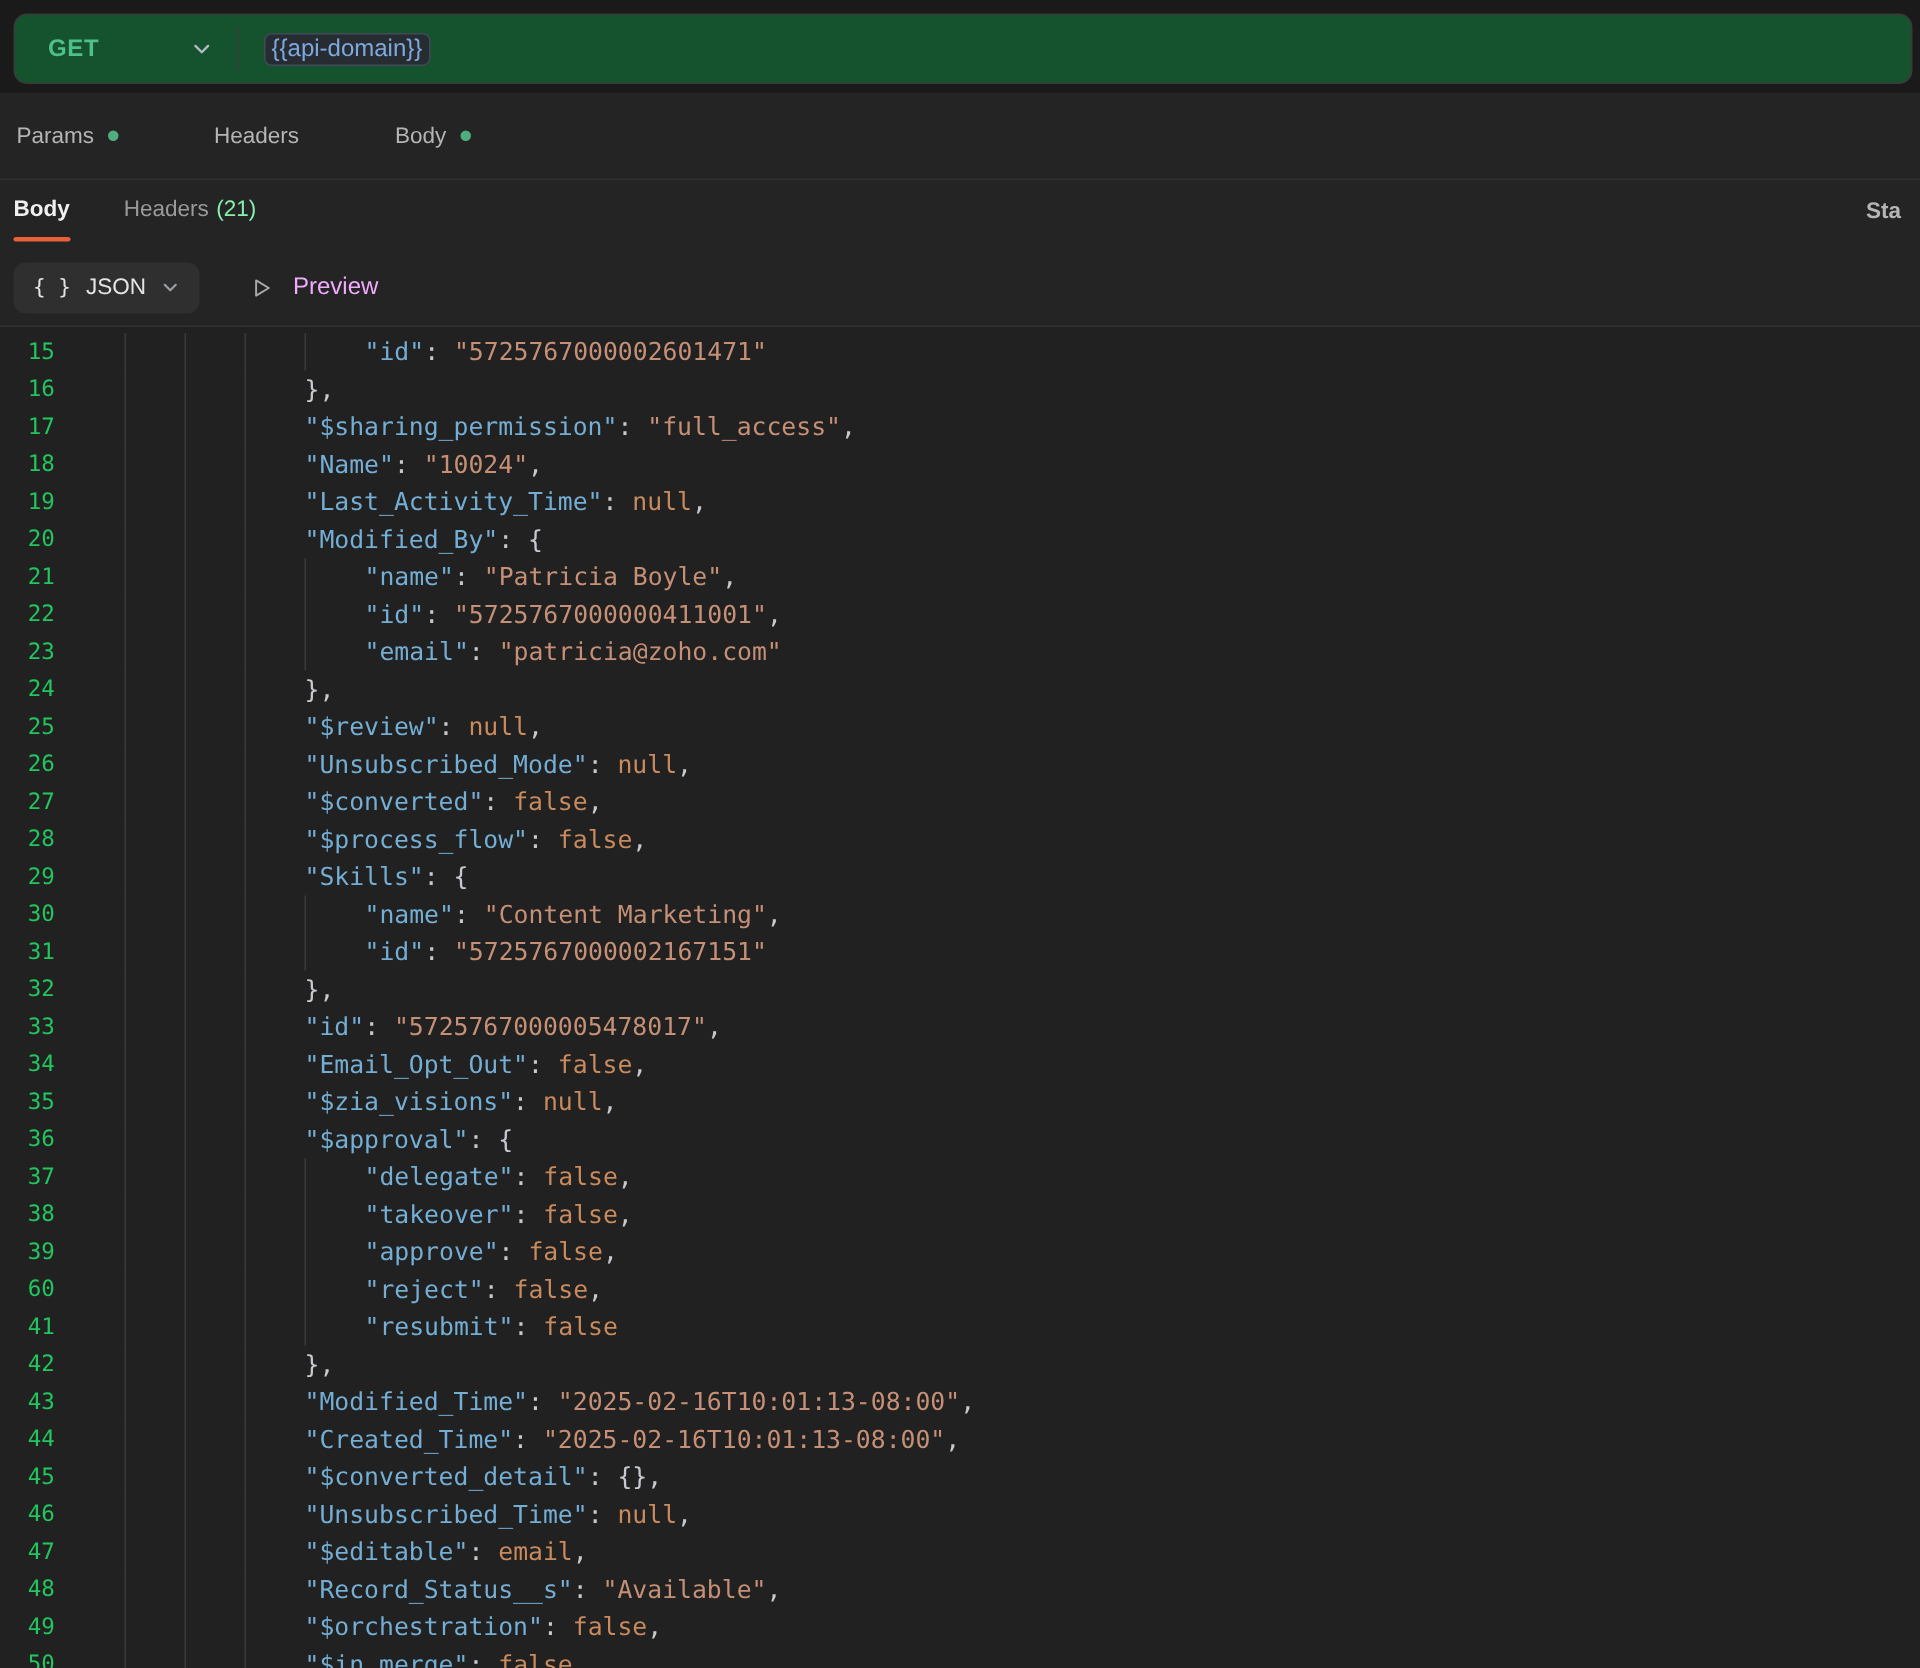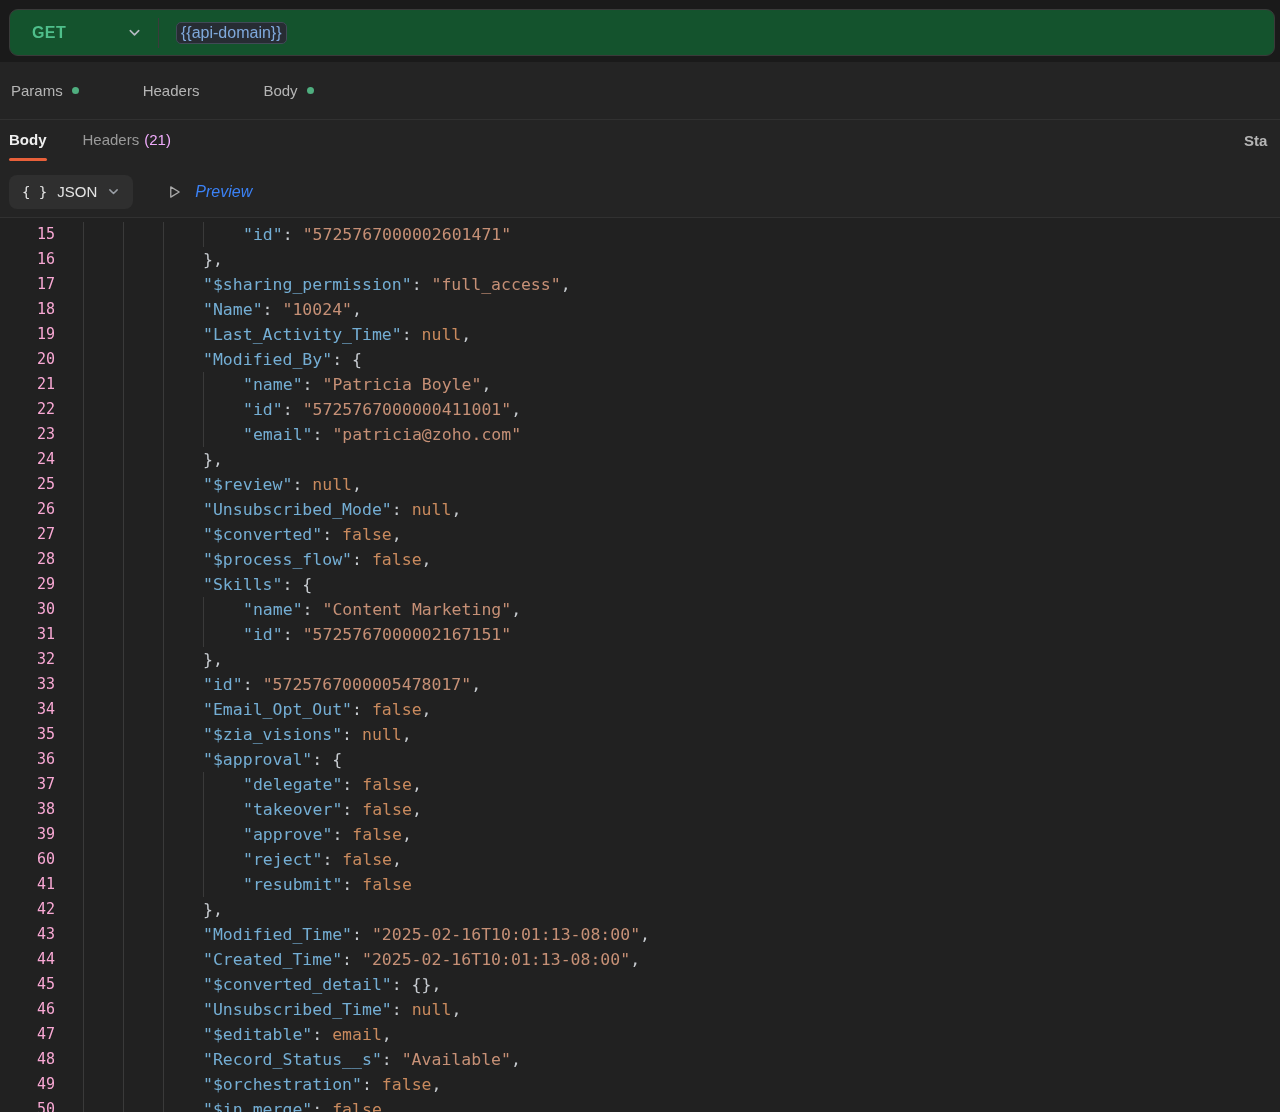--- a/index.html
+++ b/index.html
@@ -36,42 +36,42 @@
   .mid { background:#242424; flex:none; }
   .req-tabs { height:58px; display:flex; align-items:center; padding-left:11px; column-gap:64px;
     border-bottom:1px solid #313131; }
   .req-tab { display:flex; align-items:center; gap:9px; color:#b5b5b5; font-size:15px; cursor:pointer; }
   .dot { width:7px; height:7px; border-radius:50%; background:#4fae7f; }
 
   .resp-row { height:46px; position:relative; display:flex; align-items:flex-start; padding:11px 0 0 9px; column-gap:36px; }
   .resp-tab { position:relative; font-size:15px; color:#9a9a9a; cursor:pointer; padding-bottom:20px; }
   .resp-tab.active { color:#f0f0f0; font-weight:600; }
   .resp-underline { position:absolute; left:0; bottom:7px; width:38px; height:3px; border-radius:2px; background:#e8603a; }
-  .hdr-count { color:#f0abfc; margin-left:5px; }
+  .hdr-count { color:#86efac; margin-left:5px; }
   .status-partial { position:absolute; right:12px; top:12px; width:24px; overflow:hidden; white-space:nowrap;
     color:#b5b5b5; font-size:15px; font-weight:600; }
 
   .toolbar { height:52px; display:flex; align-items:center; padding-left:9px; column-gap:28px;
     border-bottom:1px solid #313131; }
   .json-btn {
     display:flex; align-items:center; gap:10px; height:34px; padding:0 13px;
     background:#2f2f2f; border:none; border-radius:8px; cursor:pointer;
     color:#e4e4e4; font-size:15px; font-family:"Liberation Sans", sans-serif;
   }
   .braces-icon { font-family:"DejaVu Sans Mono", monospace; font-size:14px; color:#e4e4e4; }
   .preview-btn { display:flex; align-items:center; gap:13px; background:transparent; border:none; cursor:pointer;
-    color:#3b82f6; font-size:16px; font-family:"Liberation Sans", sans-serif;font-style:italic; }
+    color:#f0abfc; font-size:16px; font-family:"Liberation Sans", sans-serif; }
 
   
   .code-area {
     flex:1 1 auto; background:#212121; overflow:hidden; padding-top:4px;
     font-family:"DejaVu Sans Mono", monospace; font-size:16.5px;
   }
   .code-line { height:25px; line-height:25px; display:flex; white-space:pre; }
-  .ln { width:55px; flex:none; text-align:right; color:#f9a8d4; font-size:15px; }
+  .ln { width:55px; flex:none; text-align:center; color:#22c55e; font-size:15px; }
   .code-content { margin-left:28px; display:flex; }
   .guide { width:40px; flex:none; border-left:1px solid #3a3a3a; }
   .tk-k { color:#74aed4; }
   .tk-s { color:#c69076; }
   .tk-l { color:#c98a5e; }
   .tk-p { color:#c6cacf; }
 </style>
 </head>
 <body>
 

